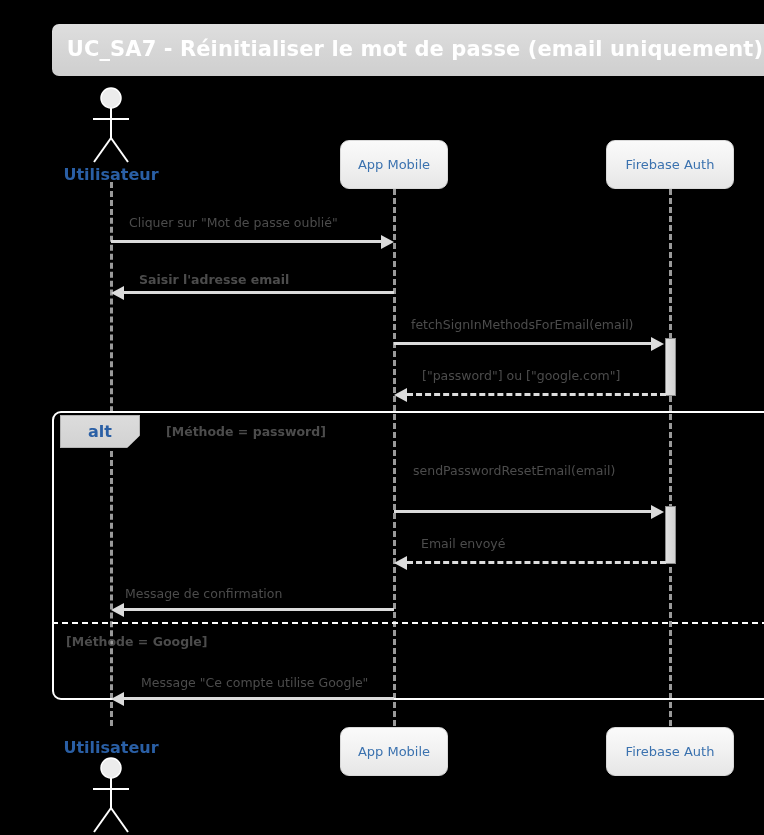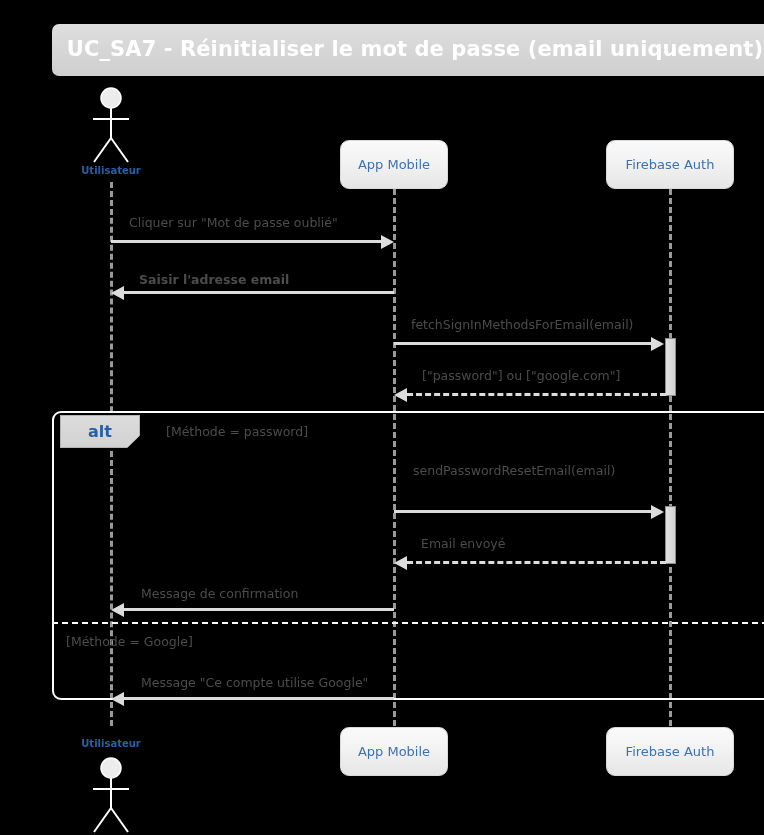--- a/index.html
+++ b/index.html
@@ -56,21 +56,21 @@
     color: #3b72af;
     font-size: 13px;
     white-space: nowrap;
   }
 
   
   .actor { position: absolute; }
   .actor-label {
     position: absolute;
     color: #2a5fa5;
-    font-size: 10px;
+    font-size: 16px;
     font-weight: bold;
     white-space: nowrap;
     text-align: center;
   }
 
   
   .lifeline {
     position: absolute;
     width: 0;
     border-left: 3px dashed #9a9a9a;
@@ -131,21 +131,21 @@
     align-items: center;
     justify-content: center;
     color: #2a5fa5;
     font-size: 16px;
     font-weight: bold;
   }
   .frame-guard {
     position: absolute;
     color: #4c4c4c;
     font-size: 12.5px;
-    font-weight: normal;
+    font-weight: bold;
     white-space: nowrap;
   }
   .frame-divider {
     position: absolute;
     height: 0;
     border-top: 2px dashed #ffffff;
   }
 </style>
 </head>
 <body>
@@ -205,21 +205,21 @@
   <div class="frame-guard" style="left:133px; top:424px;">[Méthode = password]</div>
 
   <div class="msg-label" style="left:380px; top:463px;">sendPasswordResetEmail(email)</div>
   <div class="msg-line" style="left:361px; top:510px; width:258px;"></div>
   <div class="arrow-head right" style="left:618px; top:505px;"></div>
 
   <div class="msg-label" style="left:388px; top:536px;">Email envoyé</div>
   <div class="msg-line dashed" style="left:374px; top:561px; width:259px;"></div>
   <div class="arrow-head left" style="left:361px; top:556px;"></div>
 
-  <div class="msg-label" style="left:108px; top:586px;">Message de confirmation</div>
+  <div class="msg-label" style="left:92px; top:586px;">Message de confirmation</div>
   <div class="msg-line" style="left:91px; top:608px; width:270px;"></div>
   <div class="arrow-head left" style="left:78px; top:603px;"></div>
 
   <div class="frame-divider" style="left:19px; top:622px; width:726px;"></div>
   <div class="frame-guard" style="left:33px; top:634px;">[Méthode = Google]</div>
 
   <div class="msg-label" style="left:108px; top:675px;">Message "Ce compte utilise Google"</div>
   <div class="msg-line" style="left:91px; top:697px; width:270px;"></div>
   <div class="arrow-head left" style="left:78px; top:692px;"></div>
 

